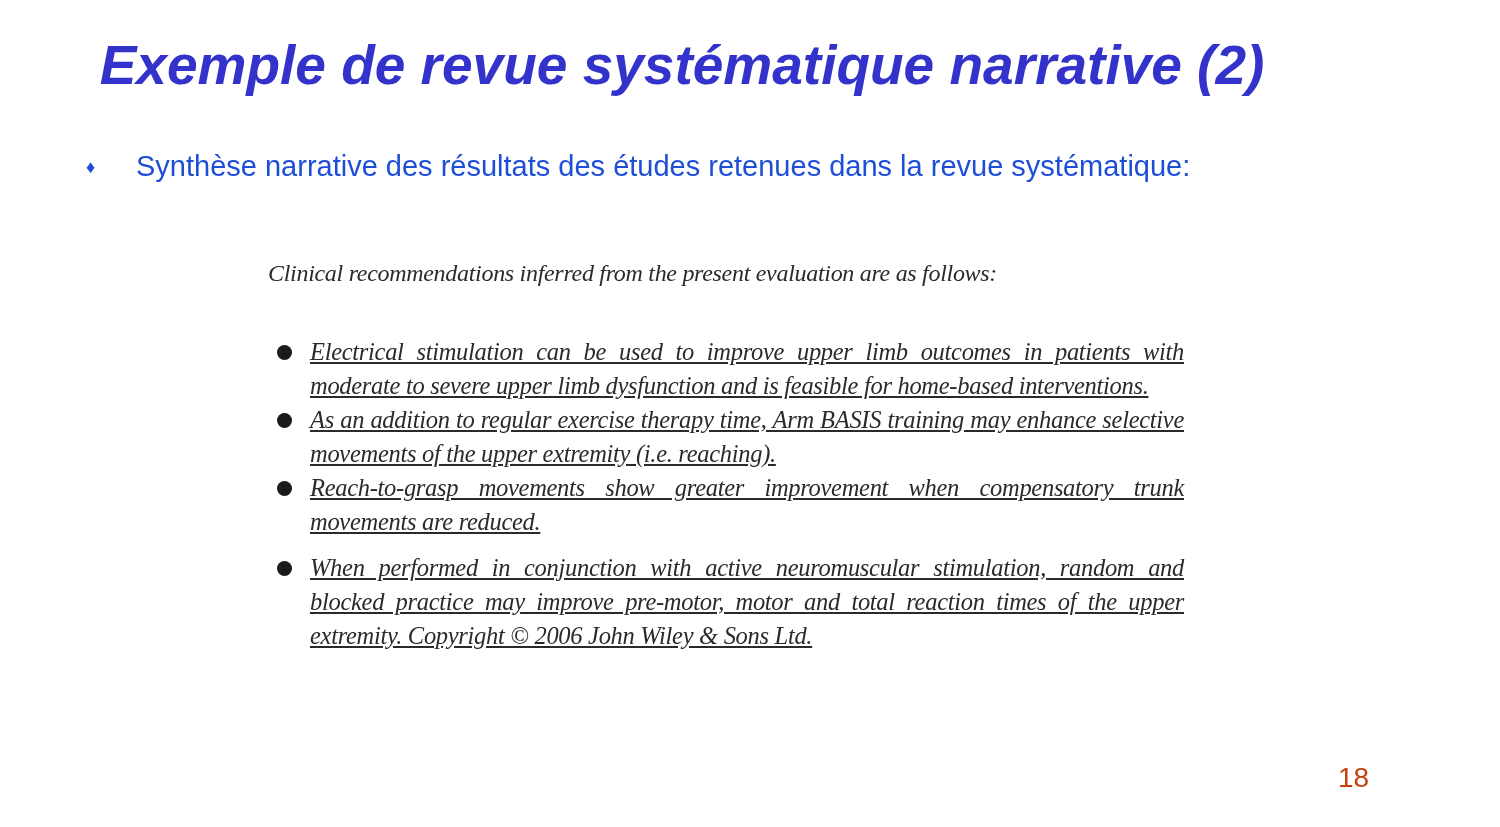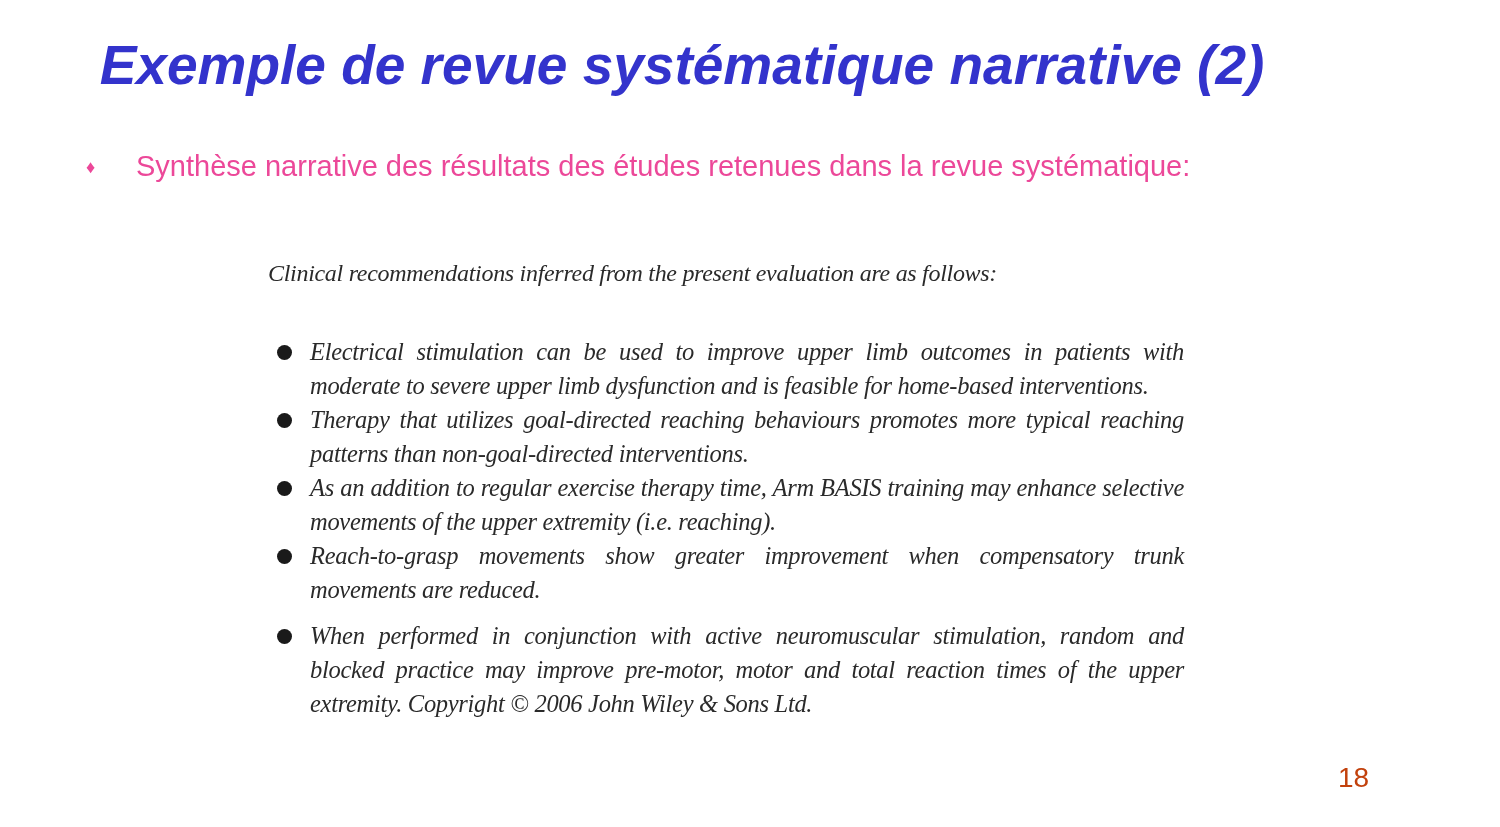--- a/index.html
+++ b/index.html
@@ -6,30 +6,30 @@
     body {
       width: 1500px; height: 827px; background: #ffffff; position: relative; overflow: hidden;
       font-family: "Liberation Sans", sans-serif;
     }
     .title {
       position: absolute; left: 0; width: 1364px; top: 30px; text-align: center;
       font-family: "Liberation Sans", sans-serif; font-weight: bold; font-style: italic;
       font-size: 55px; color: #3333cc; letter-spacing: 0px; line-height: 70px;
     }
     .bullet-line {
-      position: absolute; left: 86px; top: 146px; font-size: 29px; color: #ec4899;
+      position: absolute; left: 86px; top: 146px; font-size: 29px; color: #1d4ed8;
       line-height: 40px; white-space: nowrap;
     }
     .bullet-line .diamond { display: inline-block; width: 50px; font-size: 18px; vertical-align: 3px; }
     .excerpt {
       position: absolute; left: 268px; top: 236px; width: 920px;
       font-family: "Liberation Serif", serif; font-style: italic; color: #2a2a2a; margin-top: 19px;
     }
     .excerpt .intro { font-size: 24px; line-height: 36px; margin: 0; letter-spacing: -0.3px; }
-    .excerpt ul { list-style: none; margin: 0; padding: 0; position: absolute; top: 80px; left: 0; width: 916px; }
+    .excerpt ul { list-style: none; margin: 0; padding: 0; position: absolute; top: 80px; left: 0; width: 916px; text-decoration: underline; }
     .excerpt li { position: relative; padding-left: 42px; font-size: 24.5px; line-height: 34px; text-align: justify; letter-spacing: -0.3px; }
     .excerpt li .dot {
       position: absolute; left: 9px; top: 10px; width: 15px; height: 15px; border-radius: 50%; background: #1a1a1a;
     }
     .excerpt li.gap { margin-top: 12px; }
     .page-num {
       position: absolute; left: 1338px; top: 762px; font-size: 28px; color: #c2410c;
     }
   </style>
 </head>
@@ -43,24 +43,20 @@
 
 <div class="excerpt">
   <p class="intro">Clinical recommendations  inferred from the present evaluation are as follows:</p>
   <ul>
     <li>
       <span class="dot"></span>
       <span>Electrical stimulation can be used to improve upper limb outcomes in patients with moderate to severe upper limb dysfunction and is feasible for home-based interventions.</span>
     </li>
     <li>
       <span class="dot"></span>
-      <span>Therapy that utilizes goal-directed reaching behaviours promotes more typical reaching patterns than non-goal-directed interventions.</span>
-    </li>
-    <li>
-      <span class="dot"></span>
       <span>As an addition to regular exercise therapy time, Arm BASIS training may enhance selective movements of the upper extremity (i.e. reaching).</span>
     </li>
     <li>
       <span class="dot"></span>
       <span>Reach-to-grasp movements show greater improvement when compensatory trunk movements are reduced.</span>
     </li>
     <li class="gap">
       <span class="dot"></span>
       <span>When performed in conjunction with active neuromuscular stimulation, random and blocked practice may improve pre-motor, motor and total reaction times of the upper extremity. Copyright © 2006 John Wiley &amp; Sons Ltd.</span>
     </li>

